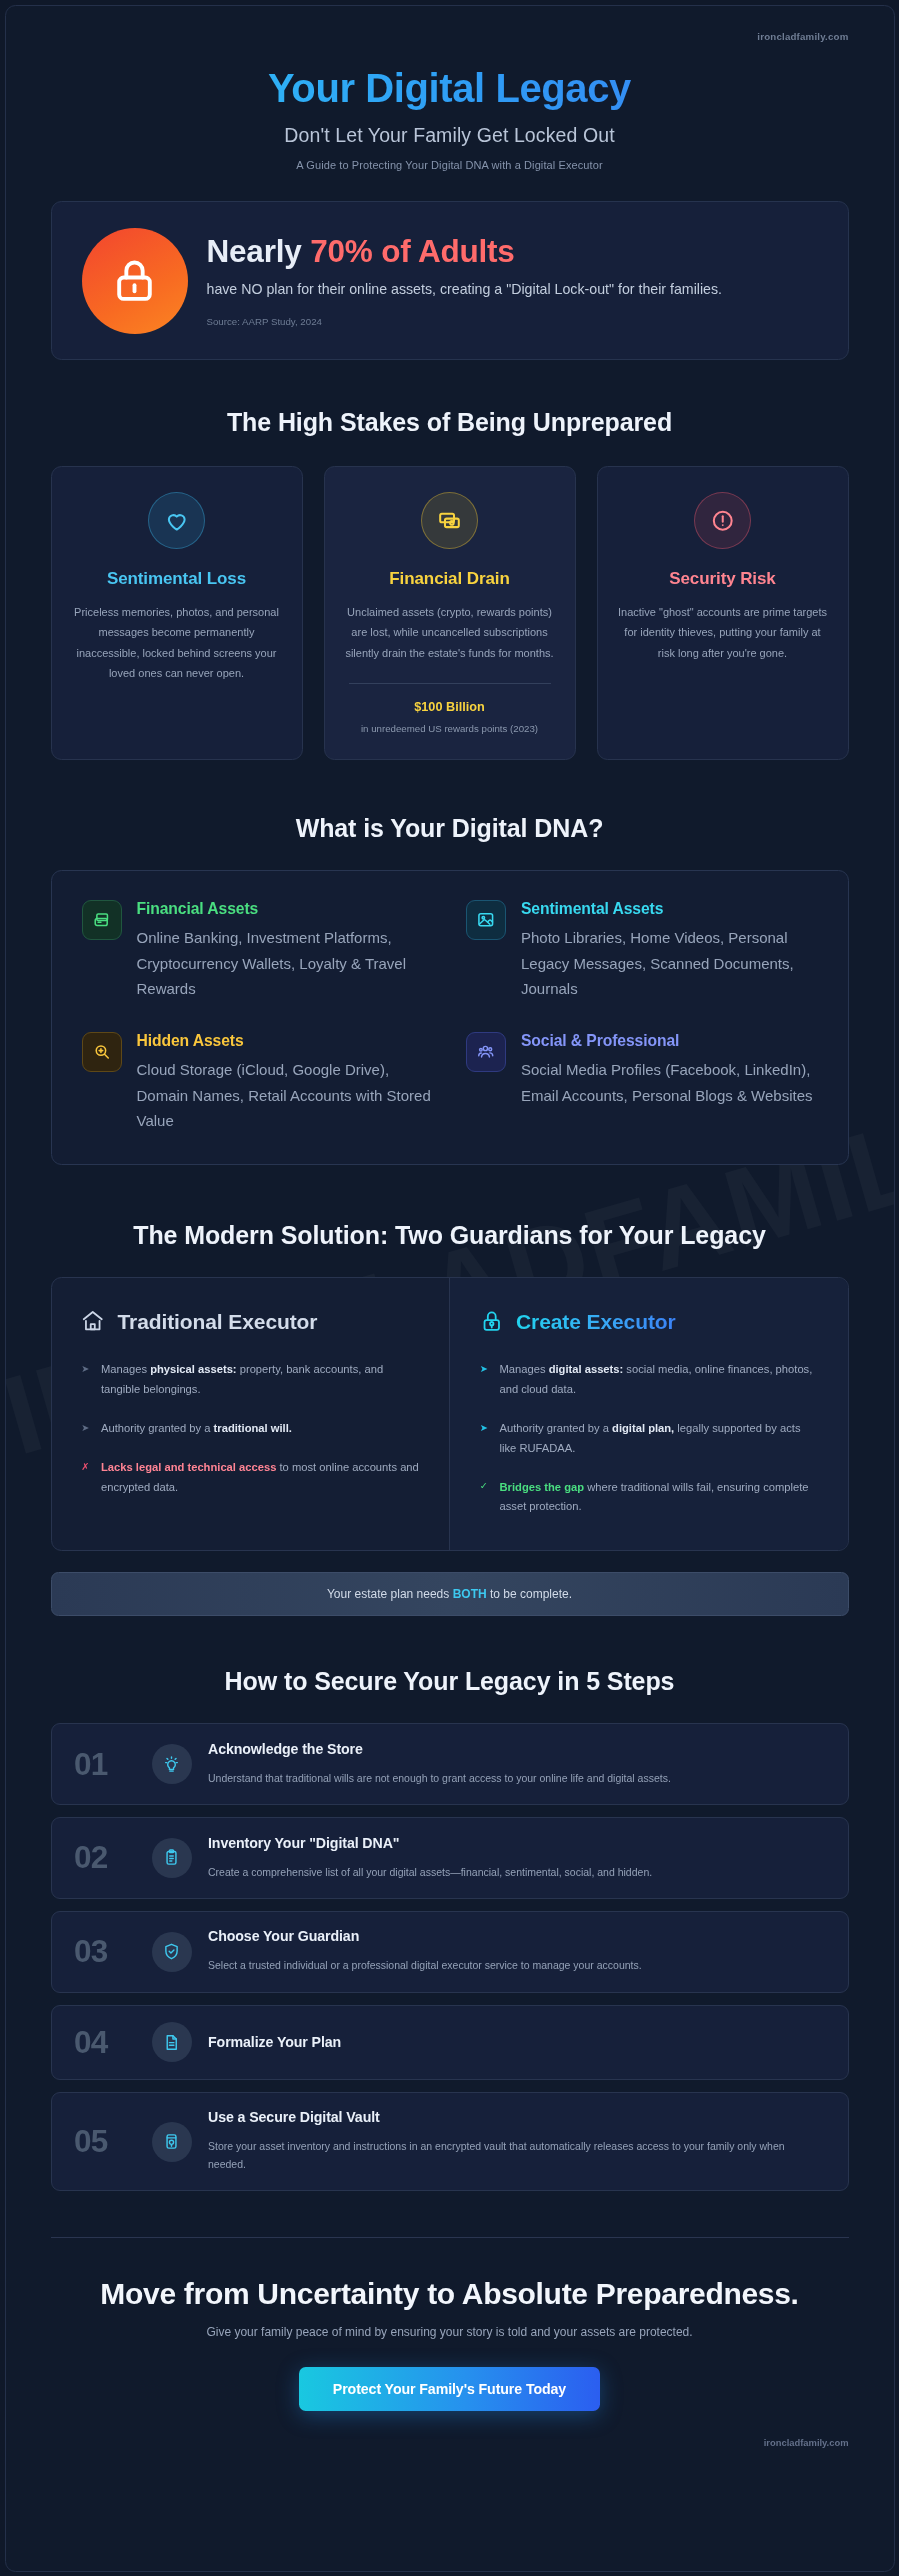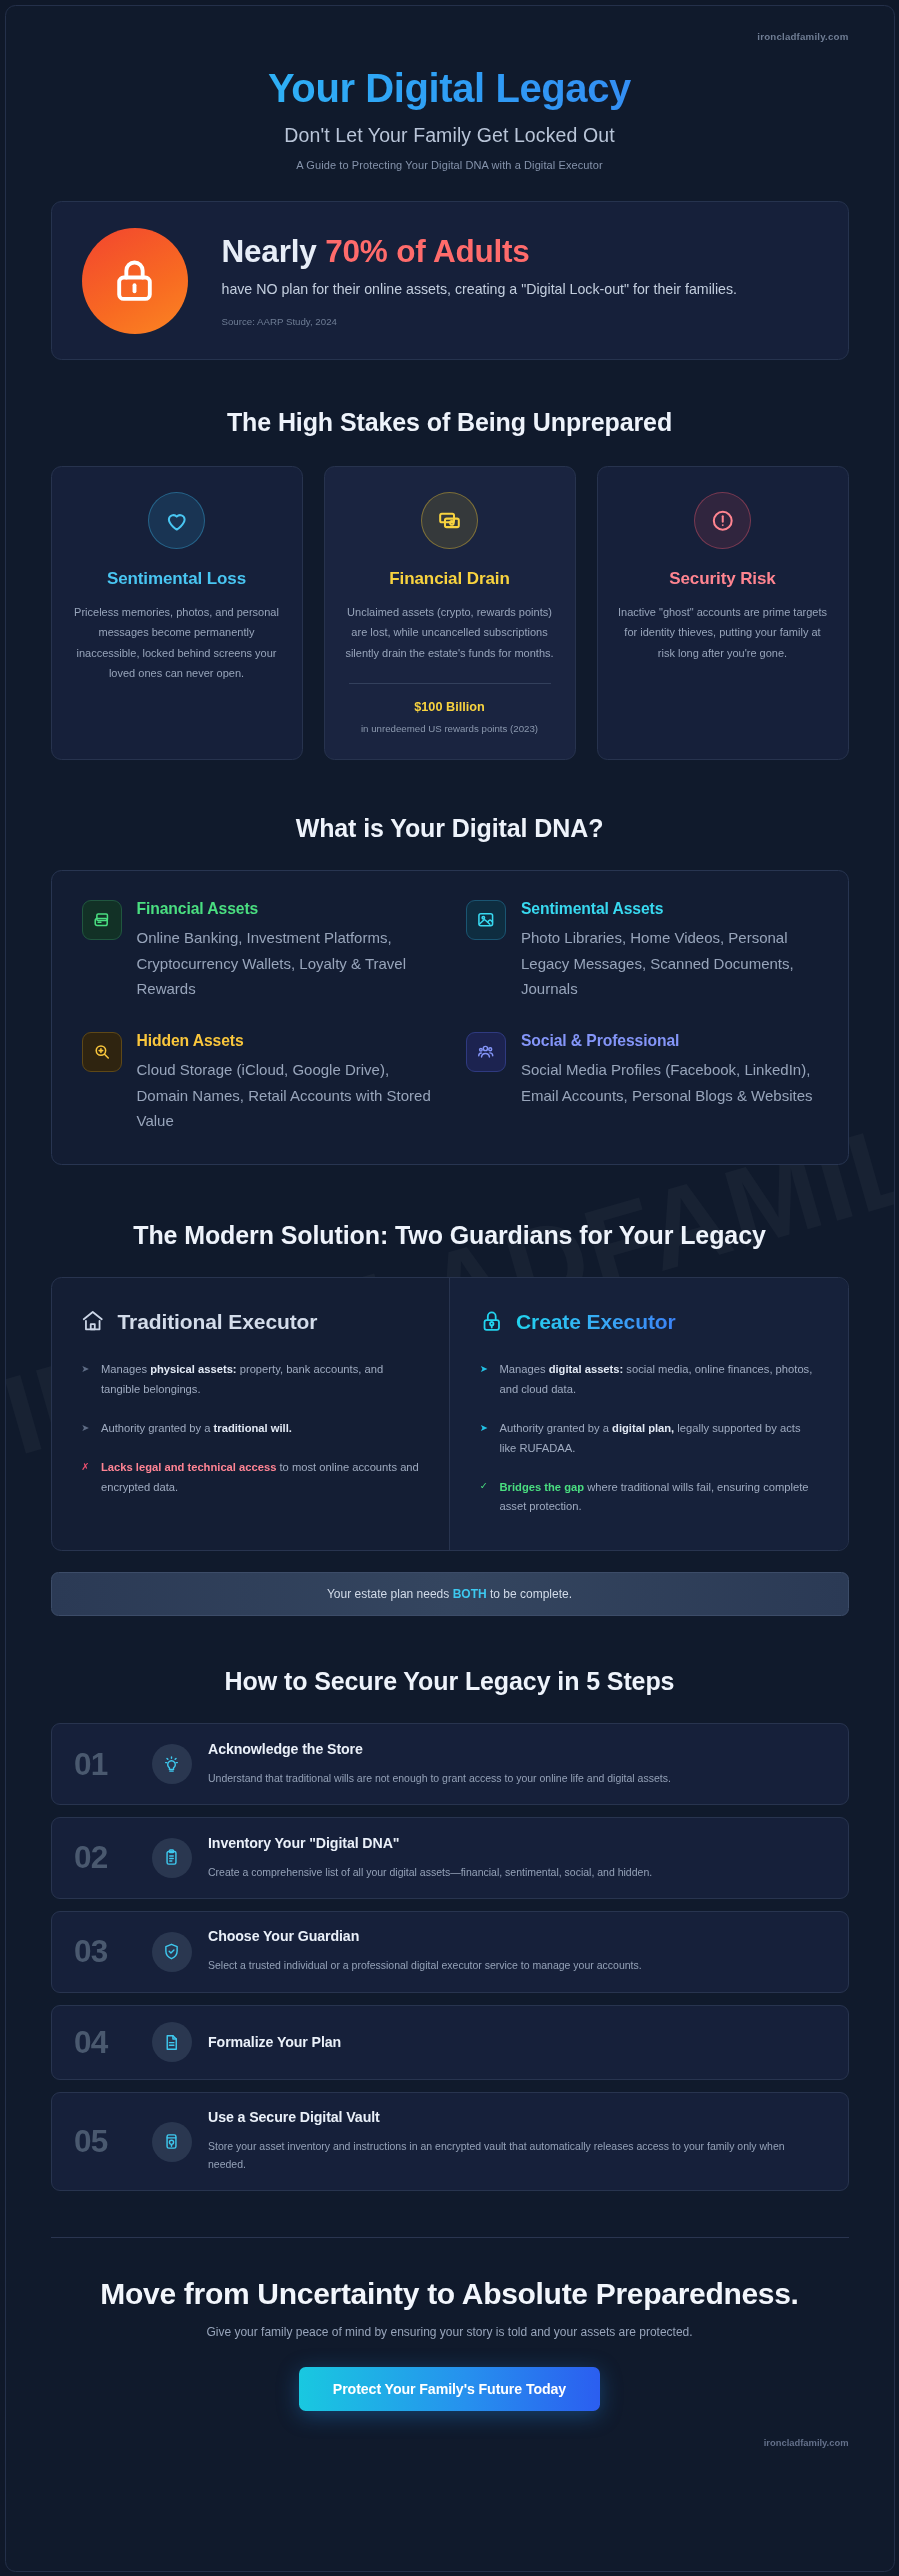--- a/index.html
+++ b/index.html
@@ -85,21 +85,21 @@
 
   
   .hero {
     margin-top: 30px;
     background: #16203a;
     border: 0.7px solid #26334e;
     border-radius: 10.5px;
     padding: 25.5px 30px;
     display: flex;
     align-items: center;
-    gap: 34px;
+    gap: 19px;
   }
   .hero-icon {
     flex: 0 0 auto;
     width: 106px; height: 106px;
     border-radius: 50%;
     background: linear-gradient(150deg,#f2452f 0%,#f86a22 60%,#fb8522 100%);
     display: flex; align-items: center; justify-content: center;
   }
   .hero-icon svg { width: 49px; height: 49px; }
   .hero-body { flex: 1 1 auto; }

